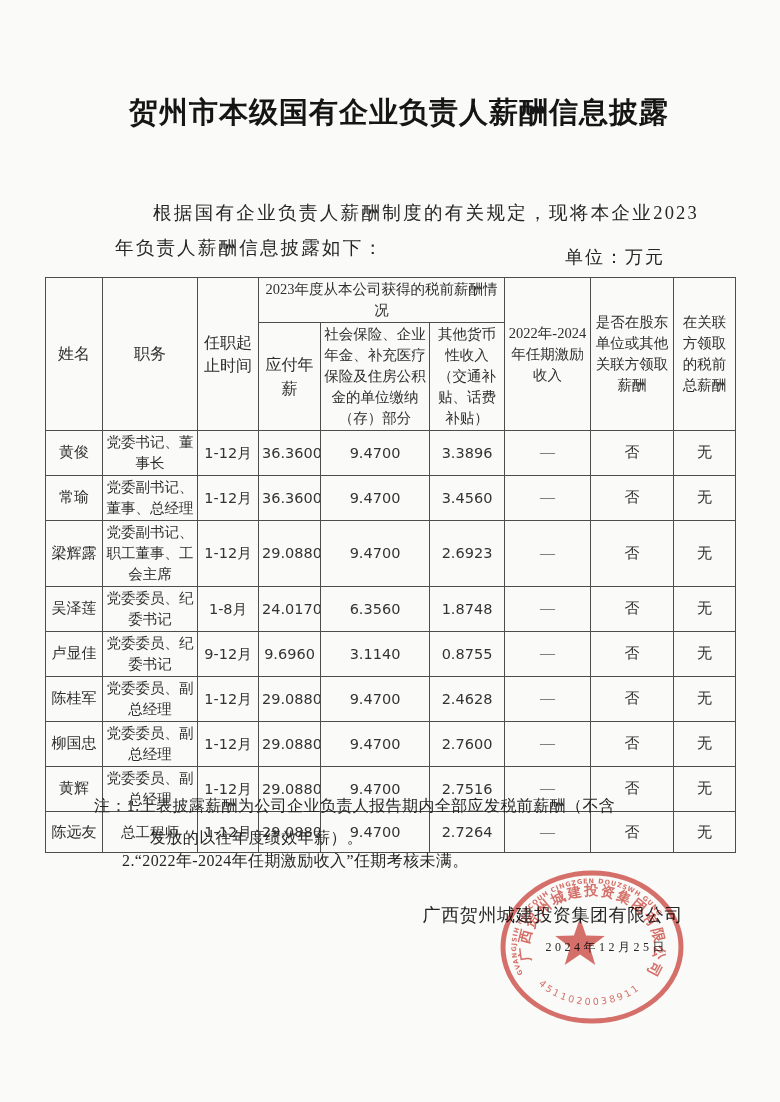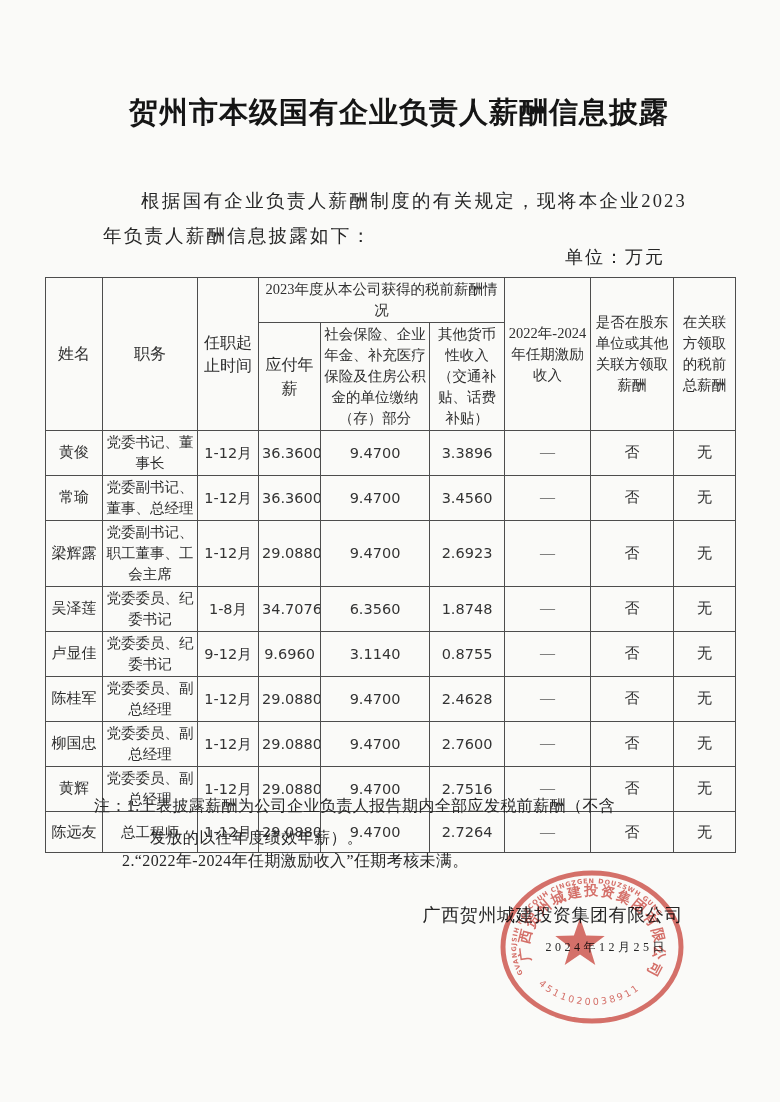--- a/index.html
+++ b/index.html
@@ -13,21 +13,21 @@
   }
   .page{position:absolute;left:0;top:0;width:780px;height:1102px;background:#fafaf8;}
   .title{
     position:absolute;top:84px;left:0;width:780px;
     text-align:center;font-size:29px;font-weight:bold;color:#151515;
     letter-spacing:1px;margin:9px;
   }
   .intro{
     position:absolute;left:103px;top:184px;width:584px;
     font-size:18.5px;line-height:35px;letter-spacing:2.2px;
-    text-indent:38px;margin:0;color:#262626;text-align:justify;
+    text-indent:38px;margin:12px;color:#262626;text-align:justify;
   }
   .unit{
     position:absolute;top:245px;right:115px;
     font-size:18px;letter-spacing:2px;color:#262626;
   }
   table.salary{
     position:absolute;left:45px;top:277px;width:690px;
     border-collapse:collapse;table-layout:fixed;
     font-size:15px;color:#2f2f2f;
   }
@@ -134,21 +134,21 @@
         <td class="num">9.4700</td>
         <td class="num">2.6923</td>
         <td class="dash">—</td>
         <td>否</td>
         <td>无</td>
       </tr>
       <tr>
         <td>吴泽莲</td>
         <td class="pos">党委委员、纪委书记</td>
         <td class="ten">1-8月</td>
-        <td class="num">34.7076</td>
+        <td class="num">24.0170</td>
         <td class="num">6.3560</td>
         <td class="num">1.8748</td>
         <td class="dash">—</td>
         <td>否</td>
         <td>无</td>
       </tr>
       <tr>
         <td>卢显佳</td>
         <td class="pos">党委委员、纪委书记</td>
         <td class="ten">9-12月</td>

